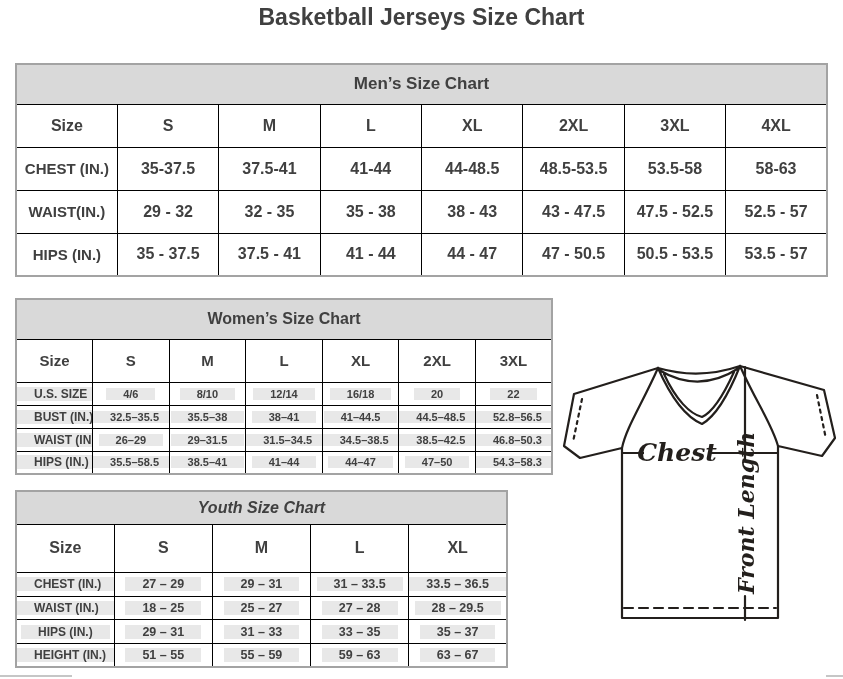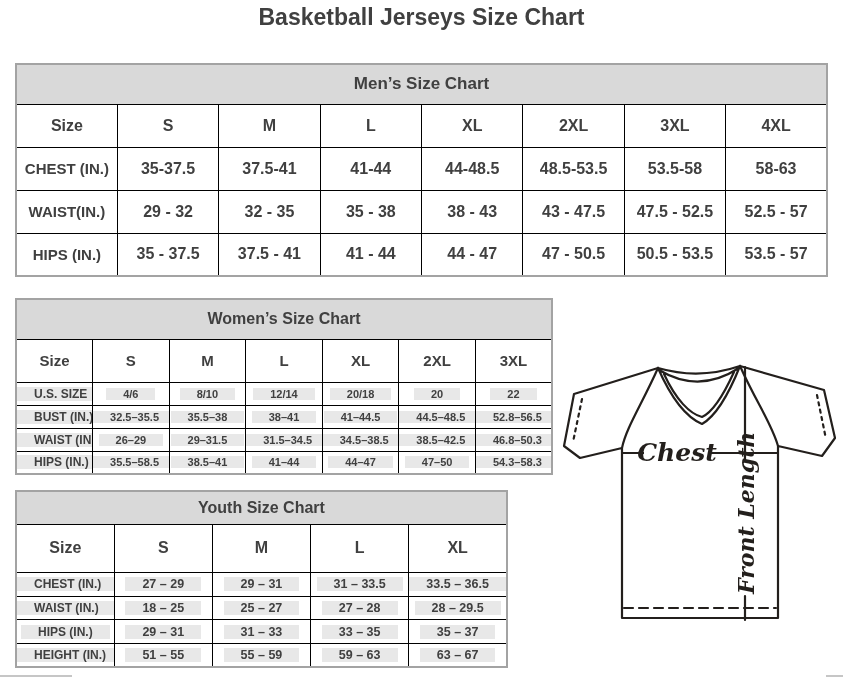--- a/index.html
+++ b/index.html
@@ -41,21 +41,21 @@
   #womens-table .caption{font-size:16px;}
   #womens-table .header-row{height:43px;}
   #womens-table .header-row th{font-size:15px;}
   #womens-table .header-row th:first-child{width:86px;}
   #womens-table .data-row{height:23px;}
   #womens-table .data-row td{font-size:11px;}
   #womens-table .data-row td.label{font-size:12px;}
 
   
   #youth-table{left:15px;top:490px;width:493px;height:178px;}
-  #youth-table .caption-row{height:31px;}
+  #youth-table .caption-row{height:31px;font-style:italic;}
   #youth-table .caption{font-size:16px;}
   #youth-table .header-row{height:45px;}
   #youth-table .header-row th{font-size:16px;}
   #youth-table .header-row th:first-child{width:123px;}
   #youth-table .data-row{height:22px;}
   #youth-table .data-row td{font-size:12.5px;}
   #youth-table .data-row td.label{font-size:12px;}
 
   
   .jersey{position:absolute;left:556px;top:362px;width:287px;height:268px;text-align:right;}
@@ -139,21 +139,21 @@
             <th>L</th>
             <th>XL</th>
             <th>2XL</th>
             <th>3XL</th>
           </tr>
           <tr class="data-row">
             <td class="label"><span class="hl">U.S. SIZE</span></td>
             <td><span class="hl">4/6</span></td>
             <td><span class="hl">8/10</span></td>
             <td><span class="hl">12/14</span></td>
-            <td><span class="hl">20/18</span></td>
+            <td><span class="hl">16/18</span></td>
             <td><span class="hl">20</span></td>
             <td><span class="hl">22</span></td>
           </tr>
           <tr class="data-row">
             <td class="label"><span class="hl">BUST (IN.)</span></td>
             <td><span class="hl">32.5–35.5</span></td>
             <td><span class="hl">35.5–38</span></td>
             <td><span class="hl">38–41</span></td>
             <td><span class="hl">41–44.5</span></td>
             <td><span class="hl">44.5–48.5</span></td>

